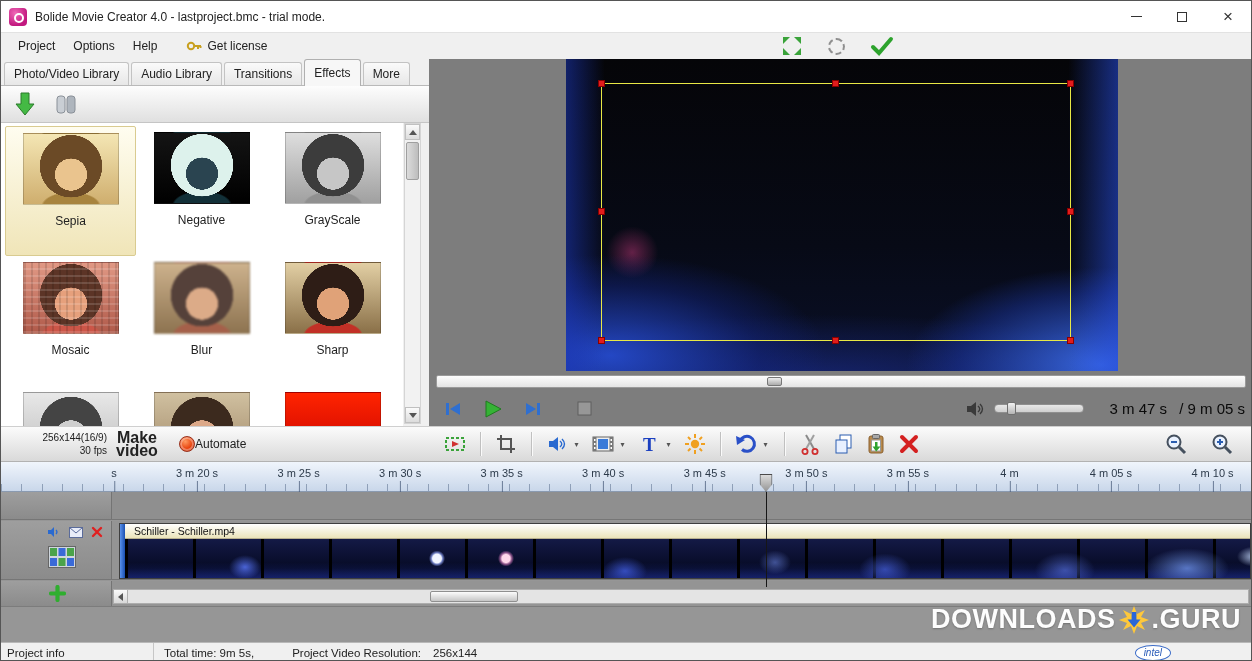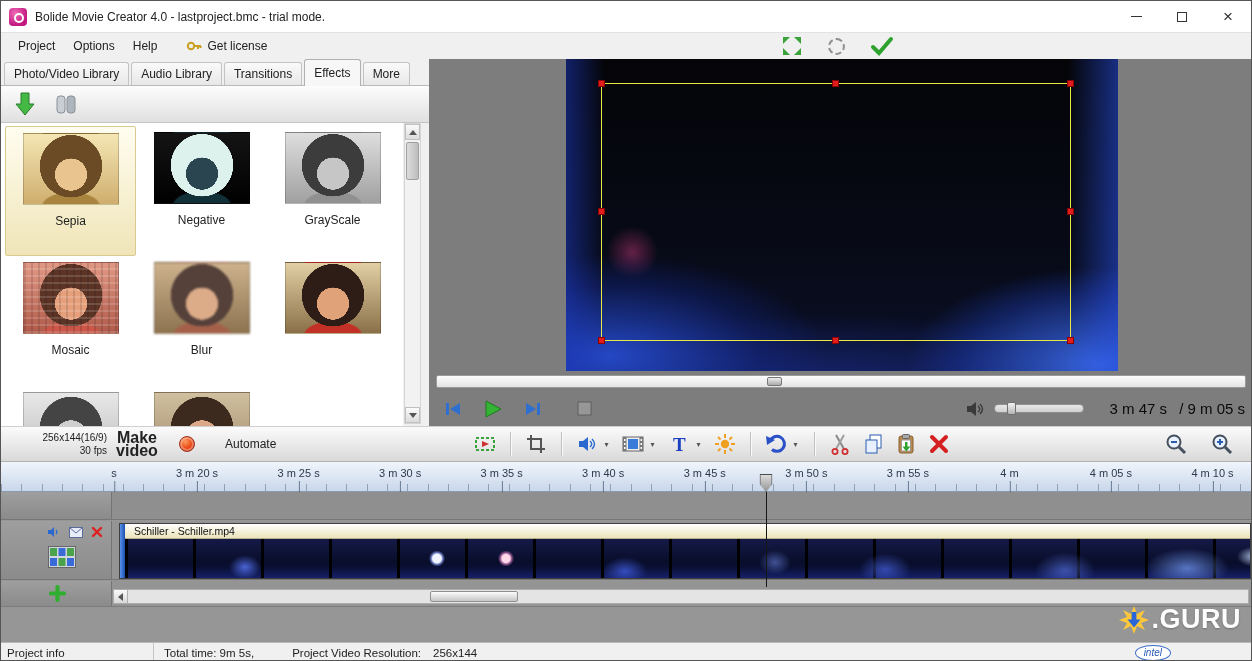--- a/index.html
+++ b/index.html
@@ -125,21 +125,21 @@
   .time-display{margin-left:26px;font-size:15px;color:#0a0a0a;white-space:nowrap;}
   .time-display .gap{display:inline-block;width:12px;}
 
   
   .edit-toolbar{position:absolute;left:0;top:425px;width:100%;height:36px;display:flex;align-items:center;
            background:linear-gradient(#fbfbfb,#d9d9d9);border-top:1px solid #cfcfcf;border-bottom:1px solid #b2b2b2;}
   .res-block{width:106px;text-align:right;font-size:10px;line-height:13px;}
   .make-video{margin-left:8px;width:44px;font-weight:bold;font-size:16px;line-height:13px;text-align:center;}
   .record-btn{margin-left:20px;width:16px;height:16px;border-radius:50%;border:1px solid #99321e;
            background:radial-gradient(circle at 38% 32%,#ff9a60,#e63c08 60%,#b52600);box-shadow:inset 0 0 0 2px rgba(255,255,255,.35);}
-  .automate{margin-left:30px;}
+  .automate{}
   .tool-icons{display:flex;align-items:center;margin-left:196px;gap:7px;}
   .tbtn{width:26px;height:26px;display:flex;align-items:center;justify-content:center;}
   .dd{font-size:8px;color:#555;margin-left:-3px;width:9px;}
   .tsep{width:1px;height:24px;background:#c0c0c0;box-shadow:1px 0 0 #fafafa;margin:0 5px;}
   .t-glyph{font-family:"Liberation Serif",serif;font-weight:bold;font-size:19px;color:#1a3fc0;line-height:19px;}
   .zoom-group{margin-left:auto;display:flex;align-items:center;gap:20px;padding-right:16px;}
 
   
   .timeline{position:absolute;left:0;top:461px;width:100%;height:180px;background:#969696;}
   .ruler{position:absolute;left:0;top:0;width:100%;height:30px;border-bottom:1px solid #8a9ab0;
@@ -286,20 +286,24 @@
         <div class="fx-cell">
           <div class="fx-img"></div>
           <div class="fx-label">Mosaic</div>
         </div>
         <div class="fx-cell">
           <div class="fx-img"></div>
           <div class="fx-label">Blur</div>
         </div>
         <div class="fx-cell">
           <div class="fx-img"></div>
+          <div class="fx-label">Sharp</div>
+        </div>
+        <div class="fx-cell">
+          <div class="fx-img"></div>
           <div class="fx-label"></div>
         </div>
         <div class="fx-cell">
           <div class="fx-img"></div>
           <div class="fx-label"></div>
         </div>
         <div class="fx-cell">
           <div class="fx-img"></div>
           <div class="fx-label"></div>
         </div>
@@ -559,20 +563,21 @@
     </div>
 
     <div class="h-scroll">
       <div class="h-left">
           <span class="tri left"></span>
         </div>
       <div class="h-thumb"></div>
     </div>
 
     <div class="watermark">
+      <span>DOWNLOADS</span>
       <svg width="32" height="30" viewBox="0 0 32 30">
         <polygon points="16,1 19,9 27,5 23,12 31,15 23,18 27,25 19,21 16,29 13,21 5,25 9,18 1,15 9,12 5,5 13,9" fill="#ffc83a"></polygon>
         <rect x="13.6" y="7" width="4.8" height="8.5" fill="#2a66d8"></rect>
         <polygon points="9.5,14.5 22.5,14.5 16,22.5" fill="#2a66d8"></polygon>
       </svg>
       <span>.GURU</span>
     </div>
   </div>
 
   <div class="statusbar">

